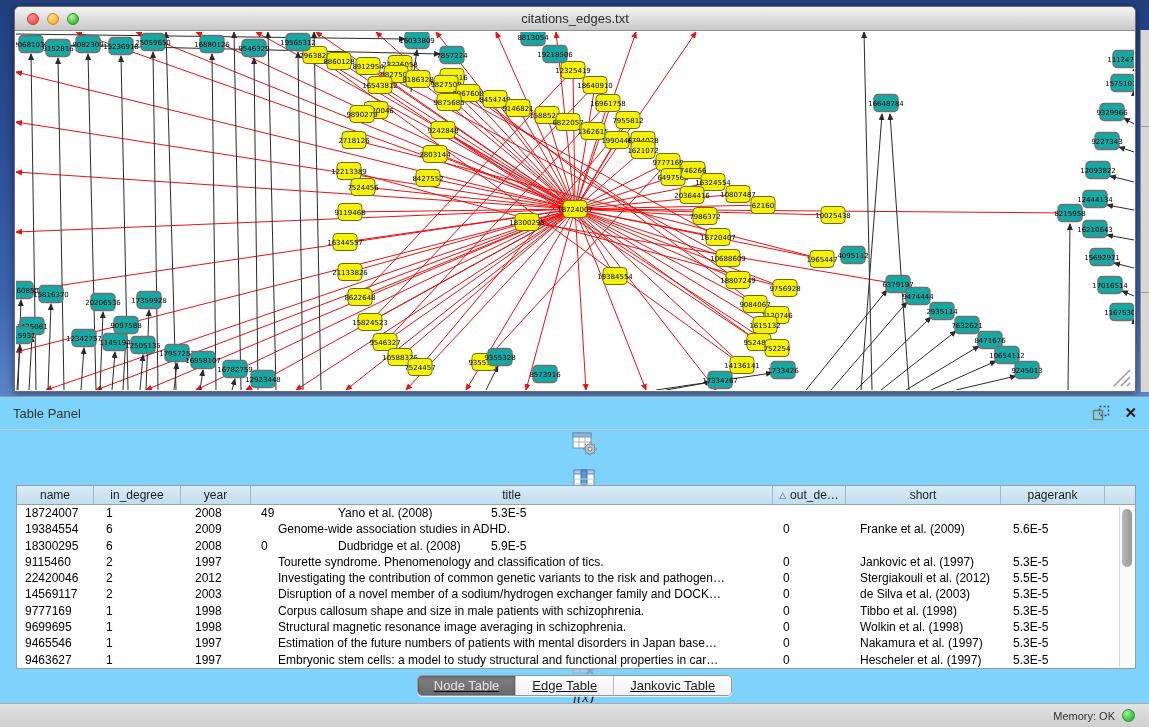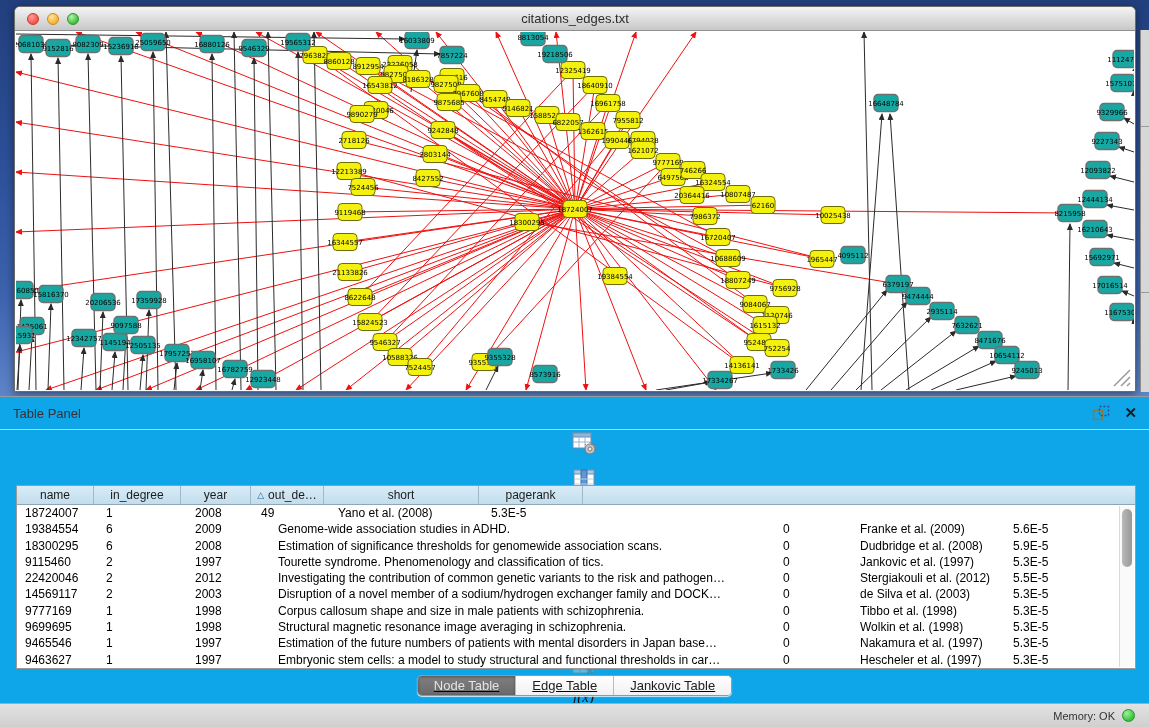--- a/index.html
+++ b/index.html
@@ -31,21 +31,21 @@
   .side-strip::after { content:""; position:absolute; left:0; right:0; top:262px;
     border-top:1px solid #9a9a9a; }
 
   svg text { font-family:"DejaVu Sans", sans-serif; }
   .gnode rect.yl { fill:#f4f10e; stroke:#6e6e00; stroke-width:1; }
   .gnode rect.tl2 { fill:#17a8a3; stroke:#6f6f6f; stroke-width:1.4; }
   .gnode text { font-size:7px; fill:#000; }
 
   
   .panel { position:absolute; left:0; top:396px; width:1149px; height:331px;
-    background:#0ea5e9; border-top:1px solid #9a9a9a; }
+    background:#7dd3fc; border-top:1px solid #9a9a9a; }
   .phead { position:relative; height:33px; border-bottom:1px solid #cfcfcf; }
   .phead .ttl { position:absolute; left:13px; top:9px; font-size:13px; color:#333; }
   .phead .ficons { position:absolute; right:12px; top:7px; display:flex; gap:14px; align-items:center; }
   .xbtn { font-size:15px; font-weight:bold; color:#1c1c1c; line-height:18px; cursor:default; }
 
   .toolbar { position:relative; height:48px; display:flex; align-items:center; padding-left:18px; gap:11px;flex-direction:column; }
   .tbtn { width:28px; height:28px; display:flex; align-items:center; justify-content:center; }
   .fx { font-family:"Liberation Serif", serif; font-style:italic; font-size:15px; color:#111; }
   .combo { position:relative; margin-left:14px; width:393px; height:25px; background:#fff;
     border:1px solid #a6a6a6; border-radius:5px; box-shadow:inset 0 1px 2px rgba(0,0,0,.12);
@@ -800,20 +800,23 @@
     <div class="thead" id="thead">
         <div class="th c0" style="padding-left: 0px;">
           <span>name</span>
         </div>
         <div class="th c1" style="padding-left: 0px;">
           <span>in_degree</span>
         </div>
         <div class="th c2" style="padding-left: 0px;">
           <span>year</span>
         </div>
+        <div class="th c3" style="padding-left: 0px;">
+          <span>title</span>
+        </div>
         <div class="th c4" style="padding-left: 0px;">
           <span class="sortglyph">△</span>
           <span>out_de…</span>
         </div>
         <div class="th c5" style="padding-left: 0px;">
           <span>short</span>
         </div>
         <div class="th c6" style="padding-left: 0px;">
           <span>pagerank</span>
         </div>
@@ -833,21 +836,20 @@
           <div class="td c2">2009</div>
           <div class="td c3">Genome-wide association studies in ADHD.</div>
           <div class="td c4">0</div>
           <div class="td c5">Franke et al. (2009)</div>
           <div class="td c6">5.6E-5</div>
         </div>
         <div class="trow">
           <div class="td c0">18300295</div>
           <div class="td c1">6</div>
           <div class="td c2">2008</div>
-          <div class="td c3">Estimation of significance thresholds for genomewide association scans.</div>
           <div class="td c4">0</div>
           <div class="td c5">Dudbridge et al. (2008)</div>
           <div class="td c6">5.9E-5</div>
         </div>
         <div class="trow">
           <div class="td c0">9115460</div>
           <div class="td c1">2</div>
           <div class="td c2">1997</div>
           <div class="td c3">Tourette syndrome. Phenomenology and classification of tics.</div>
           <div class="td c4">0</div>
@@ -896,21 +898,21 @@
           <div class="td c2">1997</div>
           <div class="td c3">Estimation of the future numbers of patients with mental disorders in Japan base…</div>
           <div class="td c4">0</div>
           <div class="td c5">Nakamura et al. (1997)</div>
           <div class="td c6">5.3E-5</div>
         </div>
         <div class="trow">
           <div class="td c0">9463627</div>
           <div class="td c1">1</div>
           <div class="td c2">1997</div>
-          <div class="td c3">Embryonic stem cells: a model to study structural and functional thresholds in car…</div>
+          <div class="td c3">Embryonic stem cells: a model to study structural and functional properties in car…</div>
           <div class="td c4">0</div>
           <div class="td c5">Hescheler et al. (1997)</div>
           <div class="td c6">5.3E-5</div>
         </div>
       </div>
     <div class="vscroll">
       <div class="vthumb"></div>
     </div>
   </div>
 

